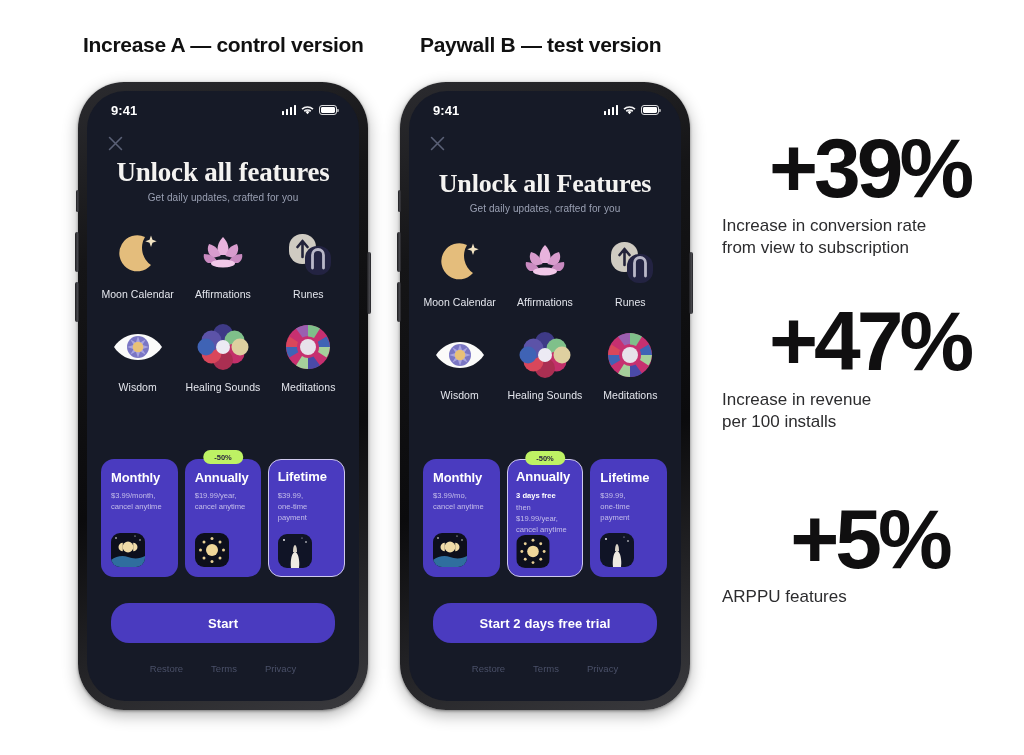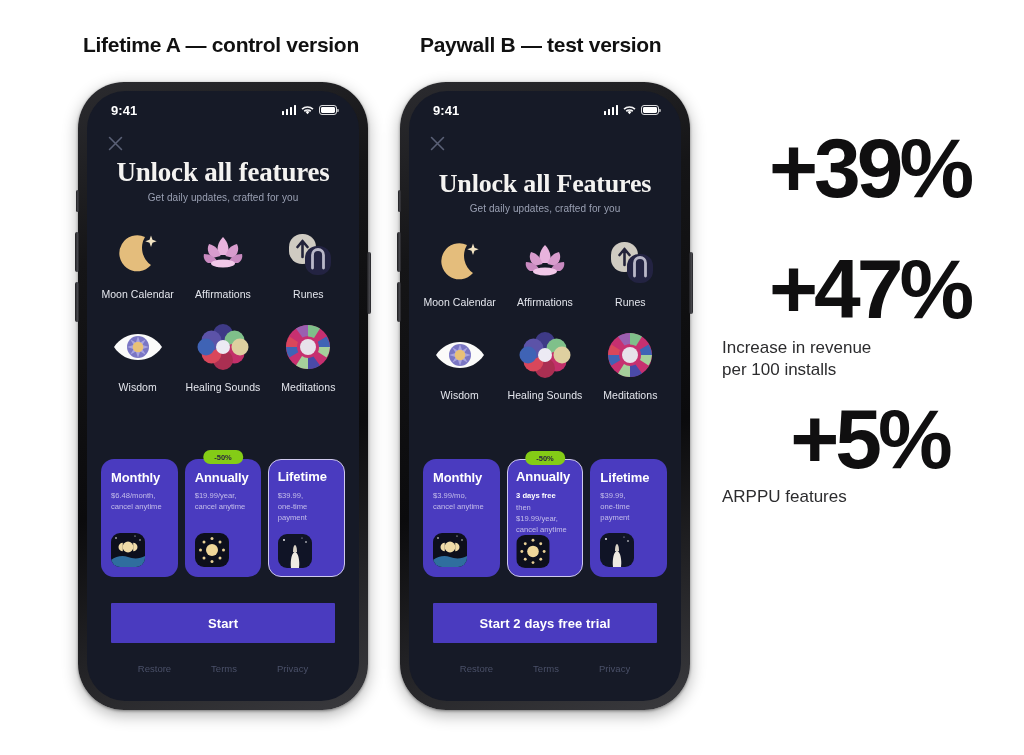--- a/index.html
+++ b/index.html
@@ -202,54 +202,54 @@
     border-radius: 9px;
     overflow: hidden;
     position: relative;
   }
   .plan-art svg { width: 100%; height: 100%; display: block; }
   .badge {
     position: absolute;
     top: -9px;
     left: 50%;
     transform: translateX(-50%);
-    background: #84cc16;
+    background: #bef264;
     color: #2a2540;
     font-size: 7.5px;
     font-weight: bold;
     padding: 2.5px 11px;
     border-radius: 10px;
     white-space: nowrap;
     z-index: 3;
   }
 
   
   .cta {
     position: absolute;
     left: 24px; right: 24px;
     top: 512px;
     height: 40px;
     background: #4a3bbf;
-    border-radius: 1px;
+    border-radius: 18px;
     display: flex;
     align-items: center;
     justify-content: center;
     color: #ffffff;
     font-size: 13px;
     font-weight: bold;
     letter-spacing: 0.1px;
     cursor: pointer;
   }
   .legal {
     position: absolute;
     left: 0; right: 0;
     top: 572px;
     display: flex;
     justify-content: center;
-    gap: 40px;
+    gap: 28px;
   }
   .legal span {
     font-size: 9.5px;
     color: #4a5068;
     cursor: pointer;
   }
 
   
   .stats {
     position: absolute;
@@ -268,26 +268,26 @@
     text-align: center;
   }
   .stat-desc {
     margin-top: 8px;
     font-size: 17px;
     line-height: 1.3;
     color: #2c2c2e;
     white-space: pre-line;
   }
   #stat-1 { margin-bottom: 44px; }
-  #stat-2 { margin-bottom: 20px; }
+  #stat-2 { margin-bottom: 68px; }
 </style>
 </head>
 <body>
 
-<div class="caption" id="caption-a">Lifetime A — control version</div>
+<div class="caption" id="caption-a">Increase A — control version</div>
 <div class="caption" id="caption-b">Paywall B — test version</div>
 
 <div class="phone" id="phone-a">
   <div class="phone-btn btn-silent"></div>
   <div class="phone-btn btn-volup"></div>
   <div class="phone-btn btn-voldn"></div>
   <div class="phone-btn btn-power"></div>
   <div class="screen">
 
     <div class="statusbar">
@@ -410,21 +410,21 @@
             <circle cx="27" cy="27" r="8" fill="#e7e1ea"></circle>
           </svg>
         </div>
         <div class="feat-label">Meditations</div>
       </div>
     </div>
 
     <div class="plans">
       <div class="plan">
         <div class="plan-name">Monthly</div>
-        <div class="plan-desc">$6.48/month,
+        <div class="plan-desc">$3.99/month,
 cancel anytime</div>
         <div class="plan-art">
           <svg viewBox="0 0 34 34">
               <rect width="34" height="34" fill="#0d0f1c"></rect>
               <circle cx="17" cy="14" r="5.4" fill="#f0dba8"></circle>
               <path d="M7.5 14a4.3 4.3 0 0 1 4.3-4.3v8.6A4.3 4.3 0 0 1 7.5 14Z" fill="#f0dba8"></path>
               <path d="M26.5 14a4.3 4.3 0 0 0-4.3-4.3v8.6a4.3 4.3 0 0 0 4.3-4.3Z" fill="#f0dba8"></path>
               <path d="M0 27c5-4 12-5 17-3s12 2 17-1v11H0Z" fill="#2f6e9e"></path>
               <circle cx="5" cy="5" r="0.8" fill="#fff"></circle>
               <circle cx="29" cy="7" r="0.7" fill="#fff"></circle>
@@ -674,20 +674,22 @@
       <span>Restore</span>
       <span>Terms</span>
       <span>Privacy</span>
     </div>
   </div>
 </div>
 
 <div class="stats">
   <div class="stat" id="stat-1">
     <div class="stat-value">+39%</div>
+    <div class="stat-desc">Increase in conversion rate
+from view to subscription</div>
   </div>
   <div class="stat" id="stat-2">
     <div class="stat-value">+47%</div>
     <div class="stat-desc">Increase in revenue
 per 100 installs</div>
   </div>
   <div class="stat" id="stat-3">
     <div class="stat-value">+5%</div>
     <div class="stat-desc">ARPPU features</div>
   </div>

